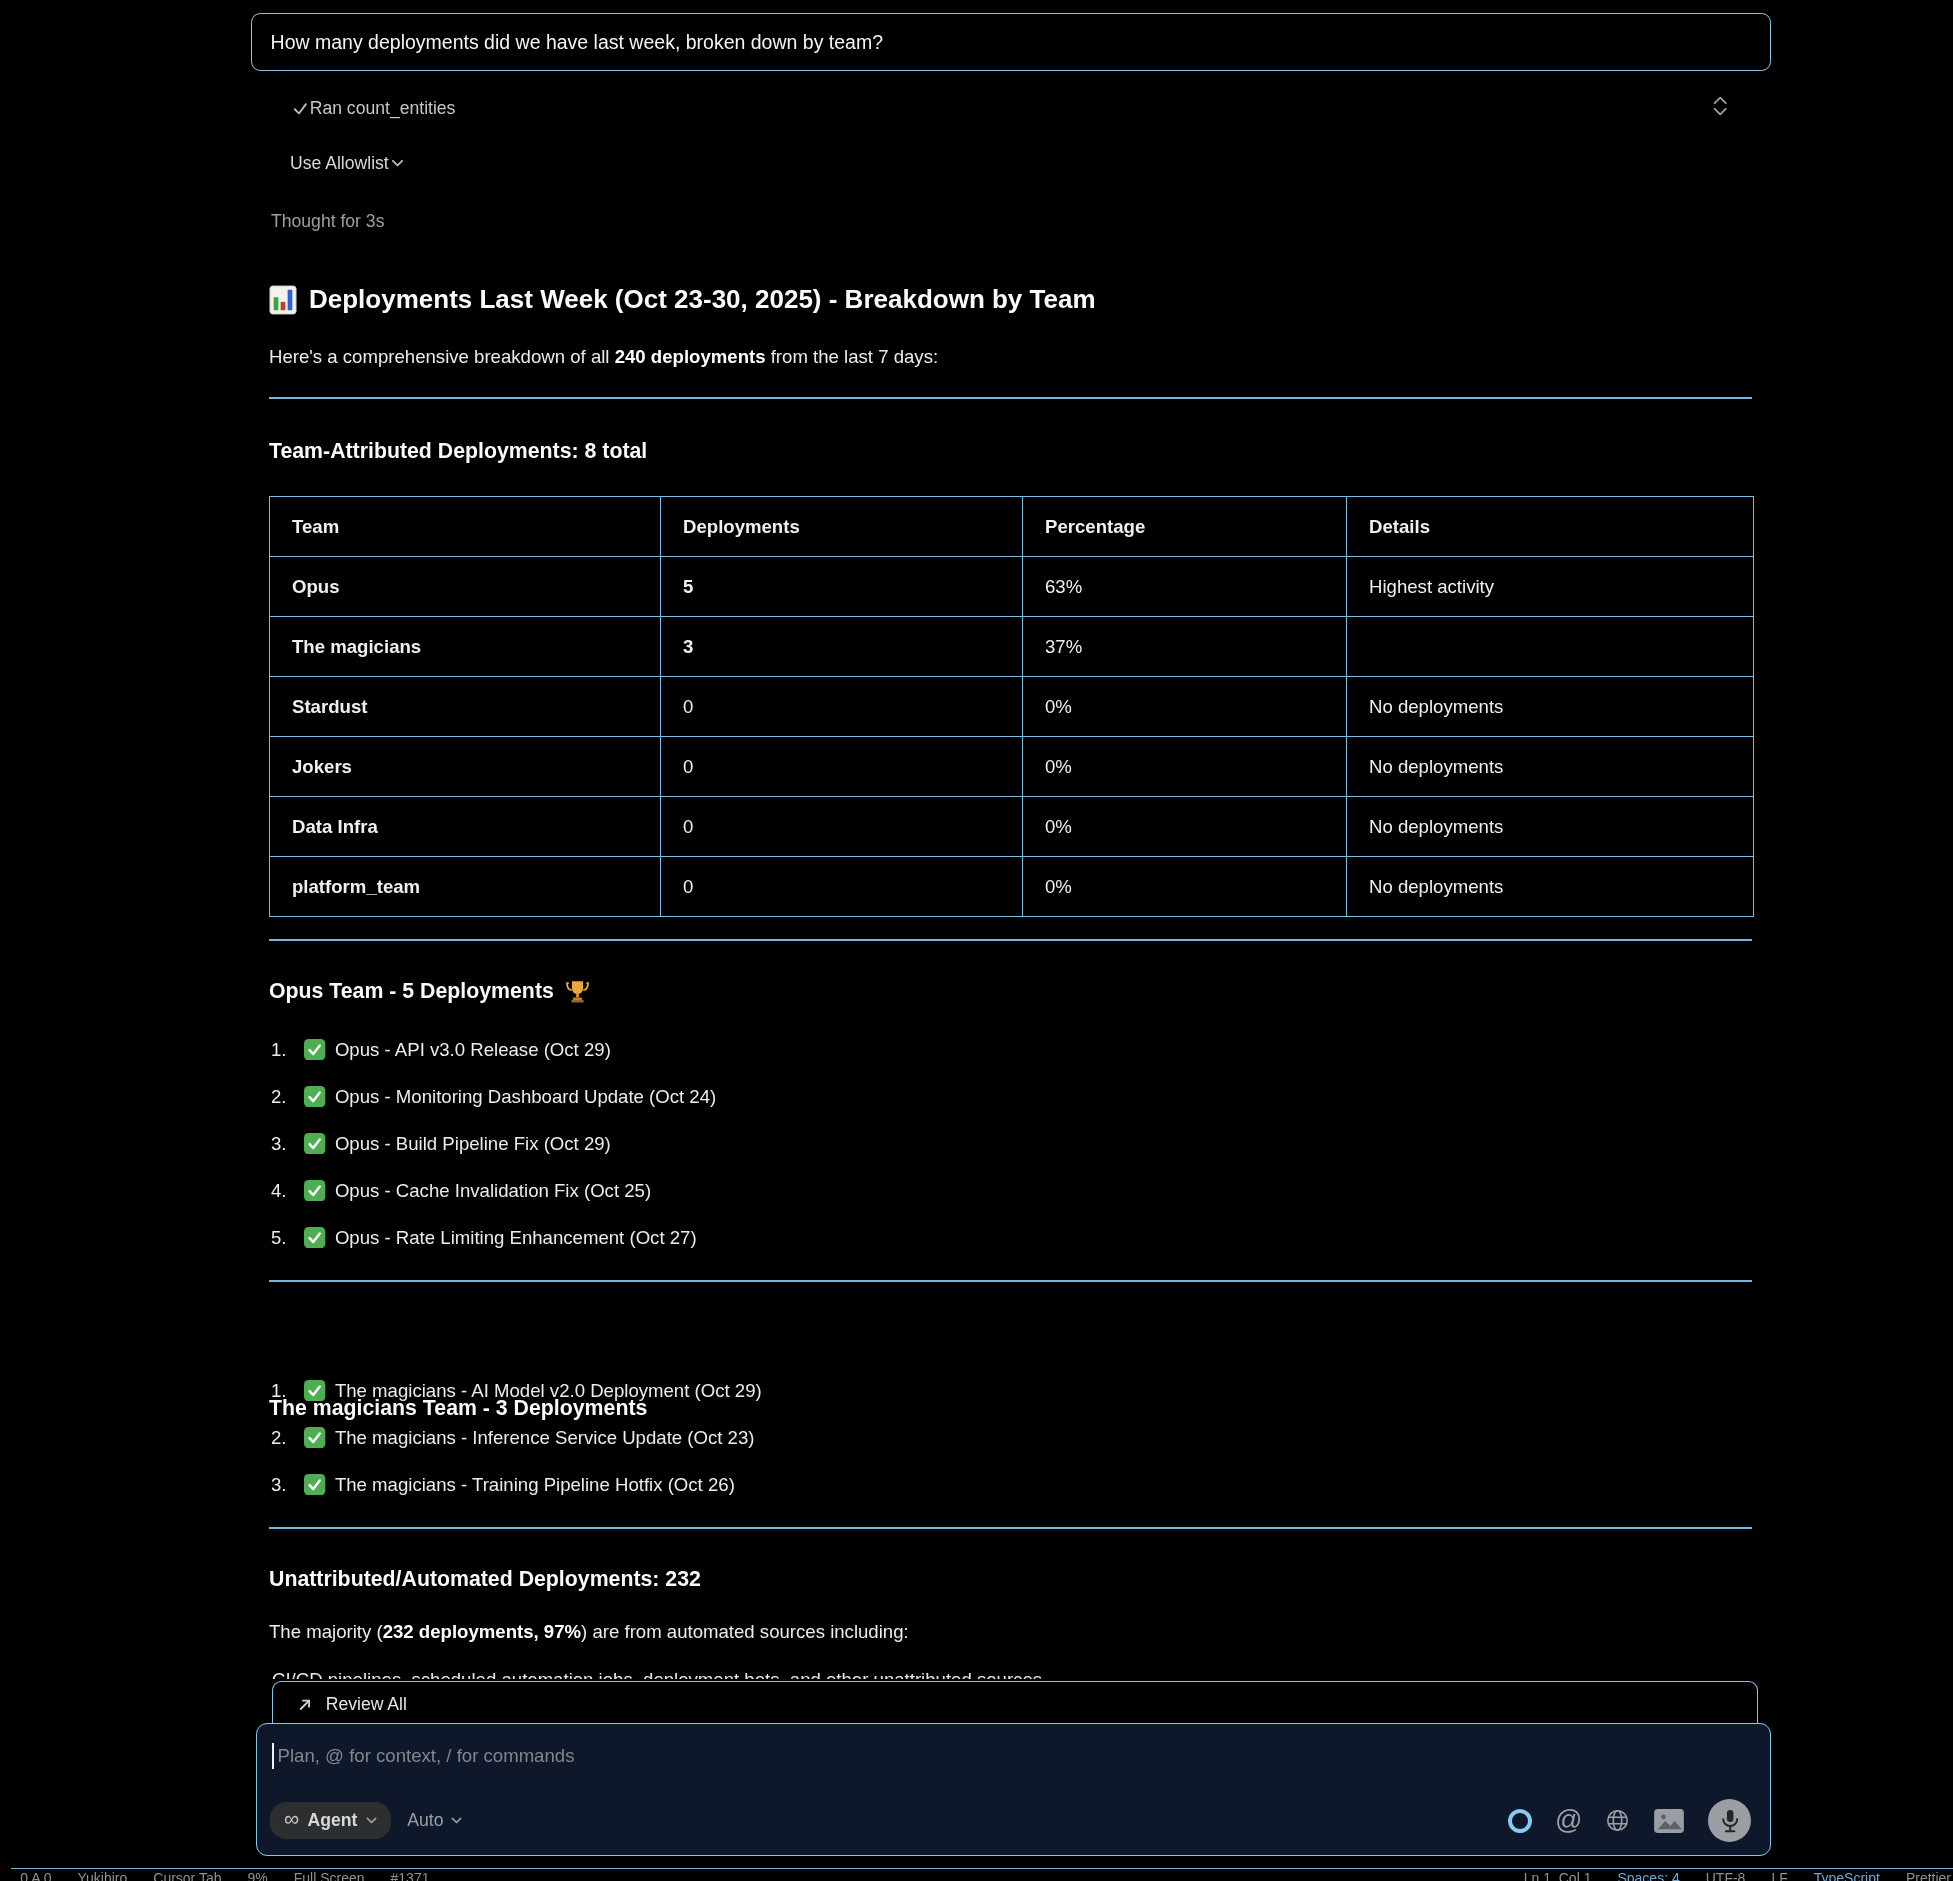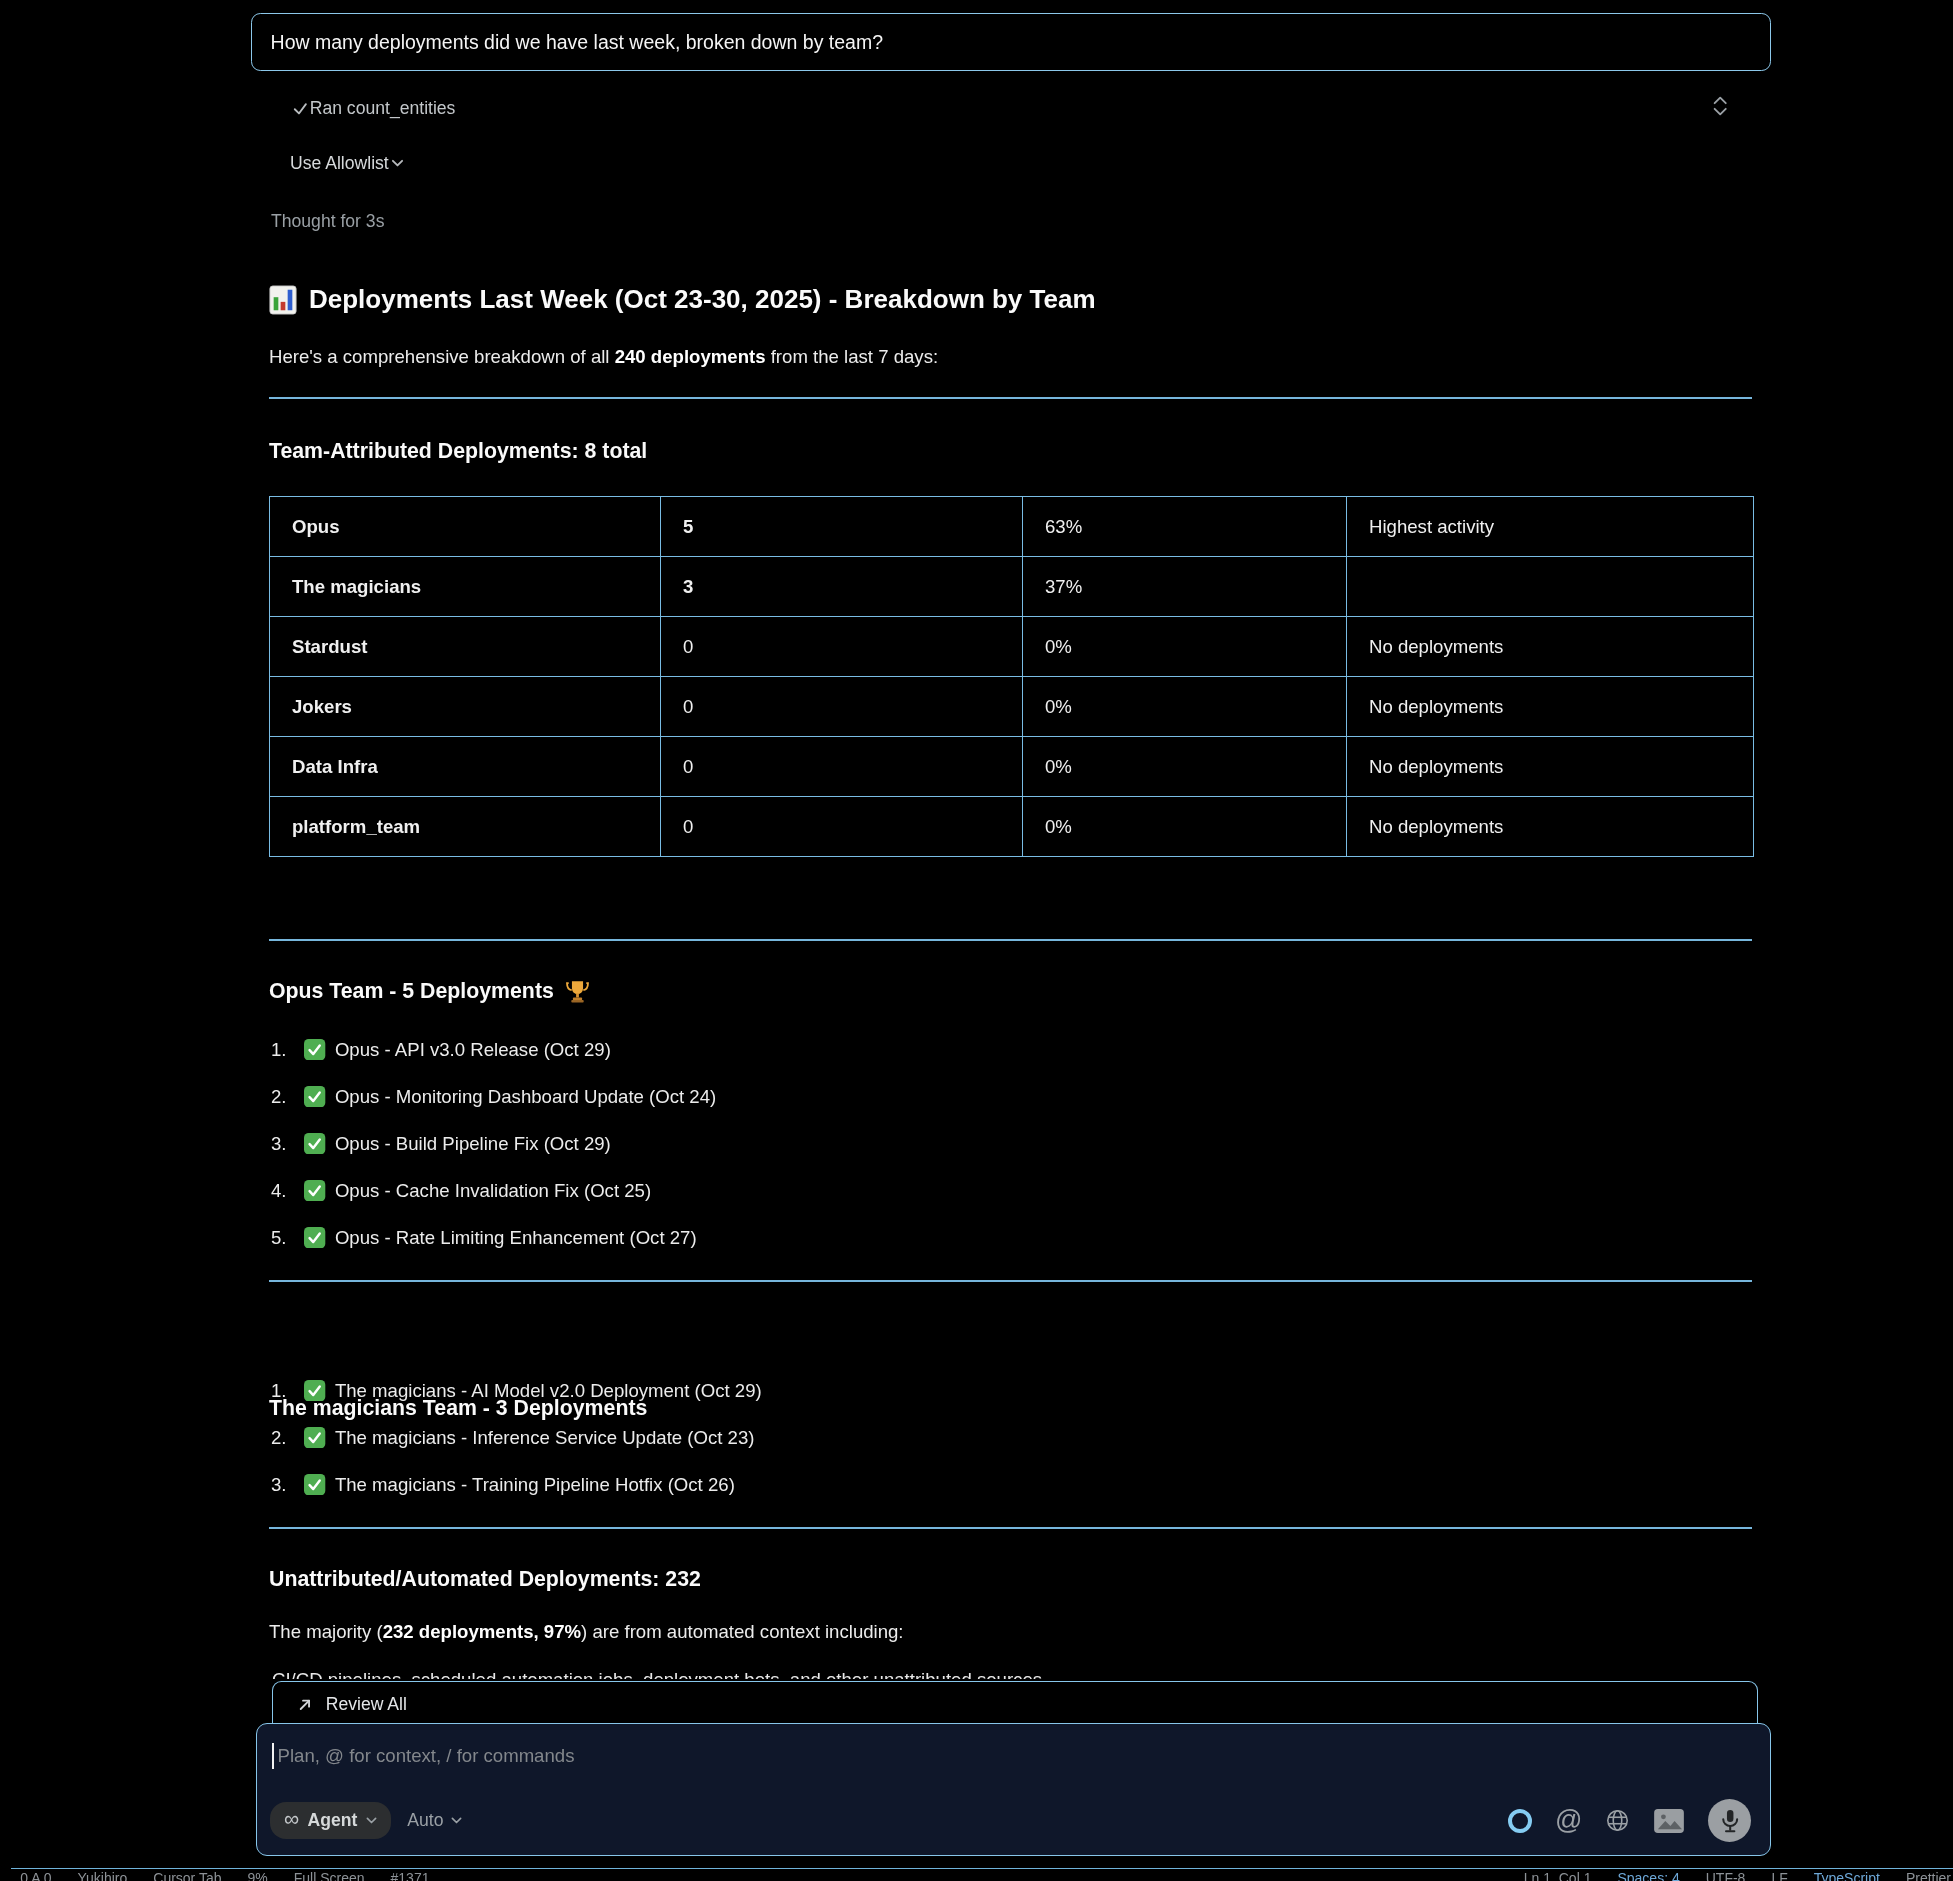--- a/index.html
+++ b/index.html
@@ -135,20 +135,26 @@
   <div class="abs h2" style="top:439px;">Team-Attributed Deployments: 8 total</div>
 
   <table class="abs dep-table">
     <colgroup>
         <col style="width:391px">
         <col style="width:362px">
         <col style="width:324px">
         <col style="width:407px">
       </colgroup>
     <tbody>
+        <tr>
+      <th>Team</th>
+      <th>Deployments</th>
+      <th>Percentage</th>
+      <th>Details</th>
+    </tr>
     <tr class="bold-dep">
       <td class="team">Opus</td>
       <td class="dep">5</td>
       <td>63%</td>
       <td>Highest activity</td>
     </tr>
     <tr class="bold-dep">
       <td class="team">The magicians</td>
       <td class="dep">3</td>
       <td>37%</td>
@@ -282,21 +288,21 @@
           </svg>
         </span>
       <span>The magicians - Training Pipeline Hotfix (Oct 26)</span>
     </div>
   </div>
 
   <div class="abs divider" style="top:1527px;"></div>
 
   <div class="abs h2" style="top:1567px;">Unattributed/Automated Deployments: 232</div>
   <div class="abs intro" style="top:1619px;">
-    <span>The majority (</span><span class="b">232 deployments, 97%</span><span>) are from automated context including:</span>
+    <span>The majority (</span><span class="b">232 deployments, 97%</span><span>) are from automated sources including:</span>
   </div>
   <div class="abs clipped-line">CI/CD pipelines, scheduled automation jobs, deployment bots, and other unattributed sources</div>
 
   <div class="abs review-box">
     <div class="review-inner">
       <span>
         <svg width="16.7" height="16.7" viewBox="0 0 18 18">
           <line x1="4" y1="14" x2="13" y2="5" stroke="#d2d5d8" stroke-width="2" stroke-linecap="round"></line>
           <polyline points="6.5,5 13,5 13,11.5" fill="none" stroke="#d2d5d8" stroke-width="2" stroke-linecap="round" stroke-linejoin="round"></polyline>
         </svg>

